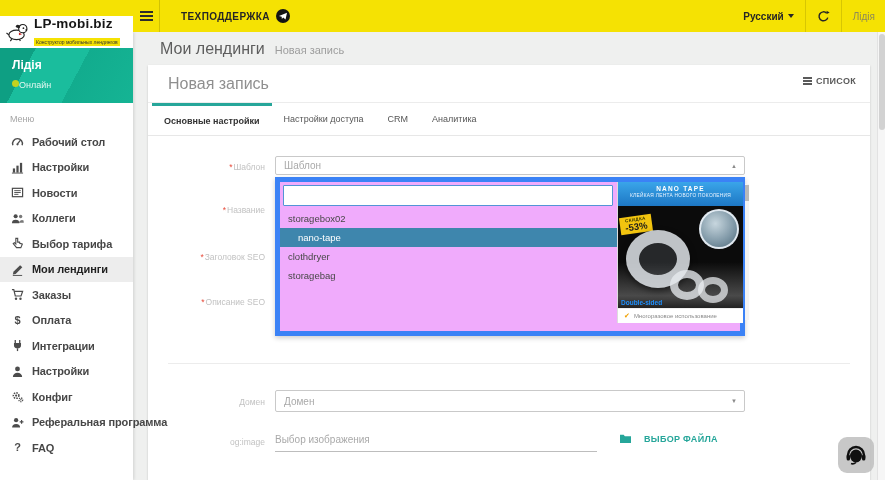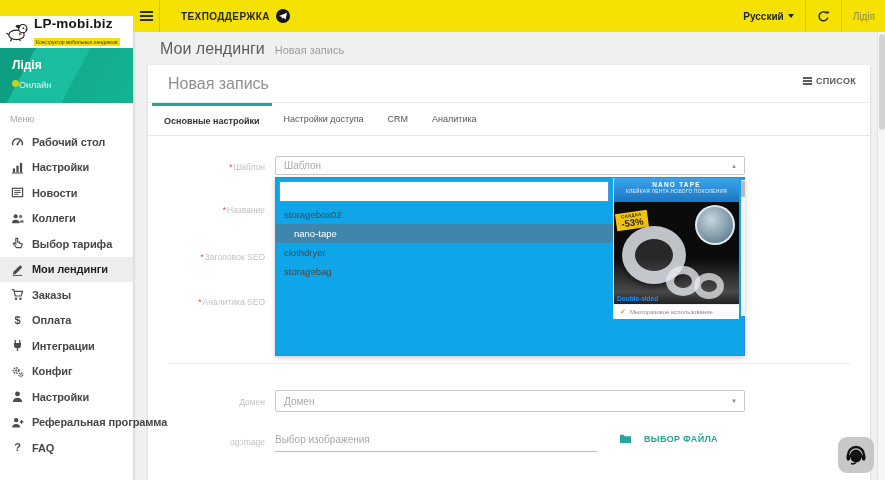--- a/index.html
+++ b/index.html
@@ -59,21 +59,21 @@
   .selbox { position:absolute; left:127px; width:470px; border:1px solid #c9c9c9; border-radius:2px; background:#fff; display:flex; align-items:center; padding-left:8px; }
   .selbox .ph { font-size:10px; color:#a9a9a9; }
   .sel-arrow { position:absolute; right:7px; font-size:6px; color:#8a8a8a; }
   .divider { position:absolute; left:20px; right:20px; top:298px; height:1px; background:#ececec; }
   .og-input { position:absolute; left:127px; top:363px; width:322px; height:24px; border:none; border-bottom:1px solid #bdbdbd; font-size:10px; color:#444; background:transparent; outline:none; }
   .og-input::placeholder { color:#a9a9a9; }
   .file-btn { position:absolute; left:471px; top:368px; display:flex; align-items:center; gap:12px; cursor:pointer; }
   .file-btn span { font-size:9px; font-weight:bold; color:#26a69a; letter-spacing:.3px; }
 
   
-  .dropdown { position:absolute; left:127px; top:112px; width:470px; height:179px; background:#0ea5e9; border:1px solid #3b82f6; box-shadow:0 2px 5px rgba(0,0,0,.2); z-index:10; }
+  .dropdown { position:absolute; left:127px; top:112px; width:470px; height:159px; background:#f0abfc; border:5px solid #3b82f6; box-shadow:0 2px 5px rgba(0,0,0,.2); z-index:10; }
   .dd-search { position:absolute; left:3px; top:3px; width:330px; height:21px; border:1.5px solid #5394d6; border-radius:1px; font-size:10px; padding-left:5px; outline:none; color:#333; }
   .dd-options { position:absolute; left:0; top:27px; width:337px; }
   .dd-opt { height:19px; line-height:19px; padding-left:8px; font-size:9.5px; color:#474747; cursor:pointer; white-space:nowrap; }
   .dd-opt.hl { background:#3e86ad; color:#fff;padding-left:18px; }
   .dd-scroll { position:absolute; left:465px; top:2px; width:4px; height:136px; background:#f3f3f3; }
   .dd-thumb { position:absolute; left:0; top:1px; width:4px; height:16px; background:#b9b9b9; }
 
   
   .preview { position:absolute; left:337px; top:0; width:126px; height:141px; overflow:hidden; border-left:1px solid #ddd; }
   .pv-head { height:24px; background:linear-gradient(#3aa5e9,#1d77c4); text-align:center; padding-top:3px; }
@@ -217,33 +217,33 @@
   <div class="mi">
     <svg viewBox="0 0 14 14">
         <path d="M4.6,1.2 v3 M9.4,1.2 v3" stroke="currentColor" stroke-width="1.4"></path>
         <path d="M3.2,4.2 h7.6 v2.4 a3.8,3.4 0 0 1 -7.6,0 z" fill="currentColor"></path>
         <path d="M7,10 v3" stroke="currentColor" stroke-width="1.4"></path>
       </svg>
     <span class="lbl">Интеграции</span>
   </div>
   <div class="mi">
     <svg viewBox="0 0 14 14">
+        <circle cx="7" cy="4.2" r="2.6" fill="currentColor"></circle>
+        <path d="M2,12.8 a5,4.4 0 0 1 10,0 z" fill="currentColor"></path>
+      </svg>
+    <span class="lbl">Настройки</span>
+  </div>
+  <div class="mi">
+    <svg viewBox="0 0 14 14">
         <circle cx="5.5" cy="6" r="3" fill="none" stroke="currentColor" stroke-width="1.6" stroke-dasharray="1.6,1.2"></circle>
         <circle cx="5.5" cy="6" r="1.2" fill="currentColor"></circle>
         <circle cx="10.6" cy="10.6" r="2" fill="none" stroke="currentColor" stroke-width="1.4" stroke-dasharray="1.2,1"></circle>
         <circle cx="10.6" cy="10.6" r=".8" fill="currentColor"></circle>
       </svg>
     <span class="lbl">Конфиг</span>
-  </div>
-  <div class="mi">
-    <svg viewBox="0 0 14 14">
-        <circle cx="7" cy="4.2" r="2.6" fill="currentColor"></circle>
-        <path d="M2,12.8 a5,4.4 0 0 1 10,0 z" fill="currentColor"></path>
-      </svg>
-    <span class="lbl">Настройки</span>
   </div>
   <div class="mi">
     <svg viewBox="0 0 14 14">
         <circle cx="5.5" cy="4.5" r="2.3" fill="currentColor"></circle>
         <path d="M1.2,12.5 a4.3,3.8 0 0 1 8.6,0 z" fill="currentColor"></path>
         <path d="M11.4,4.4 v4 M9.4,6.4 h4" stroke="currentColor" stroke-width="1.3"></path>
       </svg>
     <span class="lbl">Реферальная программа</span>
   </div>
   <div class="mi">
@@ -272,21 +272,21 @@
   <div class="tabs">
     <div class="tab active">Основные настройки</div>
     <div class="tab">Настройки доступа</div>
     <div class="tab">CRM</div>
     <div class="tab">Аналитика</div>
   </div>
 
   <div class="flabel" style="top:97px"><span class="req">*</span><span>Шаблон</span></div>
   <div class="flabel" style="top:140px"><span class="req">*</span><span>Название</span></div>
   <div class="flabel" style="top:187px"><span class="req">*</span><span>Заголовок SEO</span></div>
-  <div class="flabel" style="top:232px"><span class="req">*</span><span>Аналитика SEO</span></div>
+  <div class="flabel" style="top:232px"><span class="req">*</span><span>Описание SEO</span></div>
 
   <div class="selbox" style="top:91px; height:19px">
     <span class="ph">Шаблон</span>
     <span class="sel-arrow">▲</span>
   </div>
 
   <div class="dropdown">
     <input class="dd-search" value="" style="">
     <div class="dd-options">
       <div class="dd-opt">storagebox02</div>

